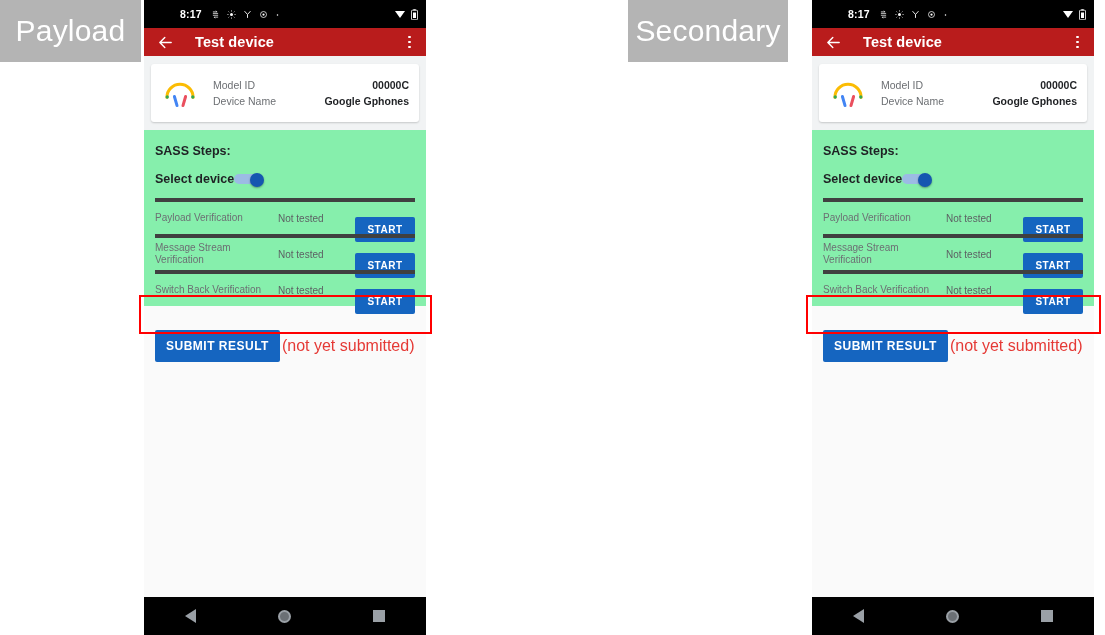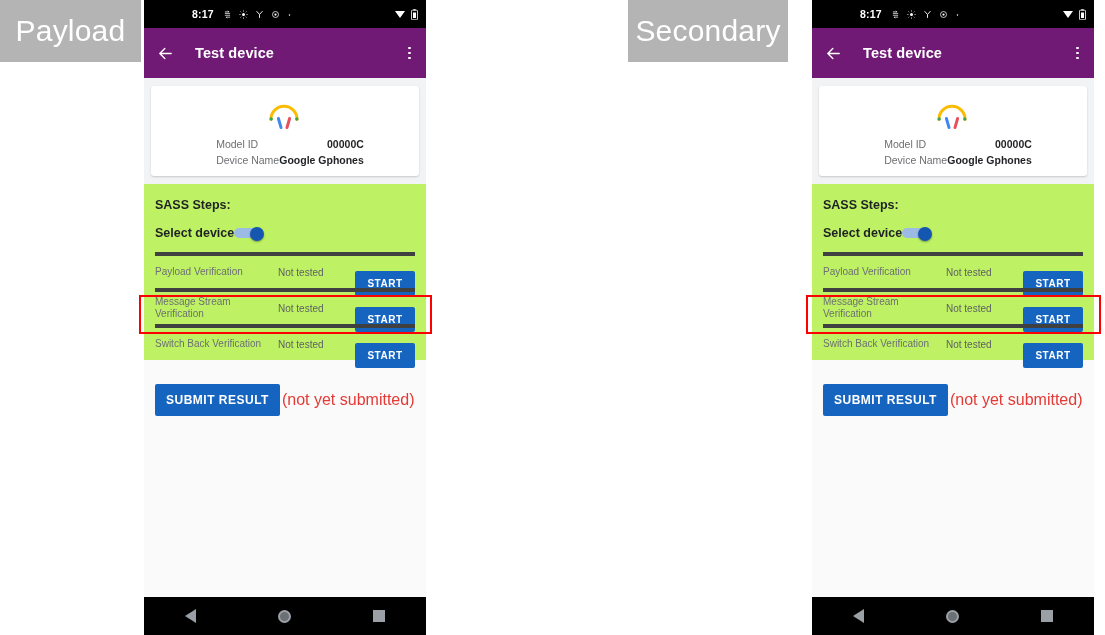--- a/index.html
+++ b/index.html
@@ -47,41 +47,41 @@
     background: #000000;
     color: #ffffff;
     display: flex;
     align-items: center;
     padding: 0 8px;
     flex: 0 0 auto;
   }
   .status-clock {
     font-size: 10.5px;
     font-weight: bold;
-    margin-left: 40px;
+    margin-left: 28px;
     letter-spacing: .2px;
   }
   .status-icons-left {
     display: flex;
     align-items: center;
     gap: 7px;
     margin-left: 9px;
   }
   .status-icons-right {
     margin-left: auto;
     display: flex;
     align-items: center;
     gap: 5px;
   }
   .sicon { display: block; }
 
   
   .app-bar {
-    height: 50px;
-    background: #701a75;
+    height: 28px;
+    background: #b91c1c;
     display: flex;
     align-items: center;
     padding: 12px 13px;
     flex: 0 0 auto;
   }
   .app-bar-title {
     color: #ffffff;
     font-size: 14.5px;
     font-weight: bold;
     margin-left: 21px;
@@ -111,35 +111,34 @@
   .card-zone { background: #f1f3f4; padding: 8px 7px 8px 7px; }
 
   
   .device-card {
     background: #ffffff;
     border-radius: 3px;
     box-shadow: 0 1px 2px rgba(0,0,0,.18);
     display: flex;
     align-items: center;
     padding: 8px 10px 8px 8px;
-    flex-direction: column;
   }
   .device-icon { width: 42px; height: 42px; flex: 0 0 auto; }
   .device-rows { flex: 1 1 auto; margin-left: 12px; }
   .device-row {
     display: flex;
     justify-content: space-between;
     align-items: baseline;
     padding: 2px 0;
   }
   .dev-label { font-size: 10.5px; color: #6c6f73; }
   .dev-value { font-size: 10.5px; color: #1f2124; font-weight: bold; }
 
   
-  .steps-wrap { padding: 0 11px; background: #bef264; }
+  .steps-wrap { padding: 0 11px; background: #86efac; }
   .steps-title {
     font-size: 12.5px;
     font-weight: bold;
     color: #1f2124;
     padding: 14px 0 0 0;
   }
   .select-device-row {
     display: flex;
     align-items: center;
     justify-content: flex-start;

